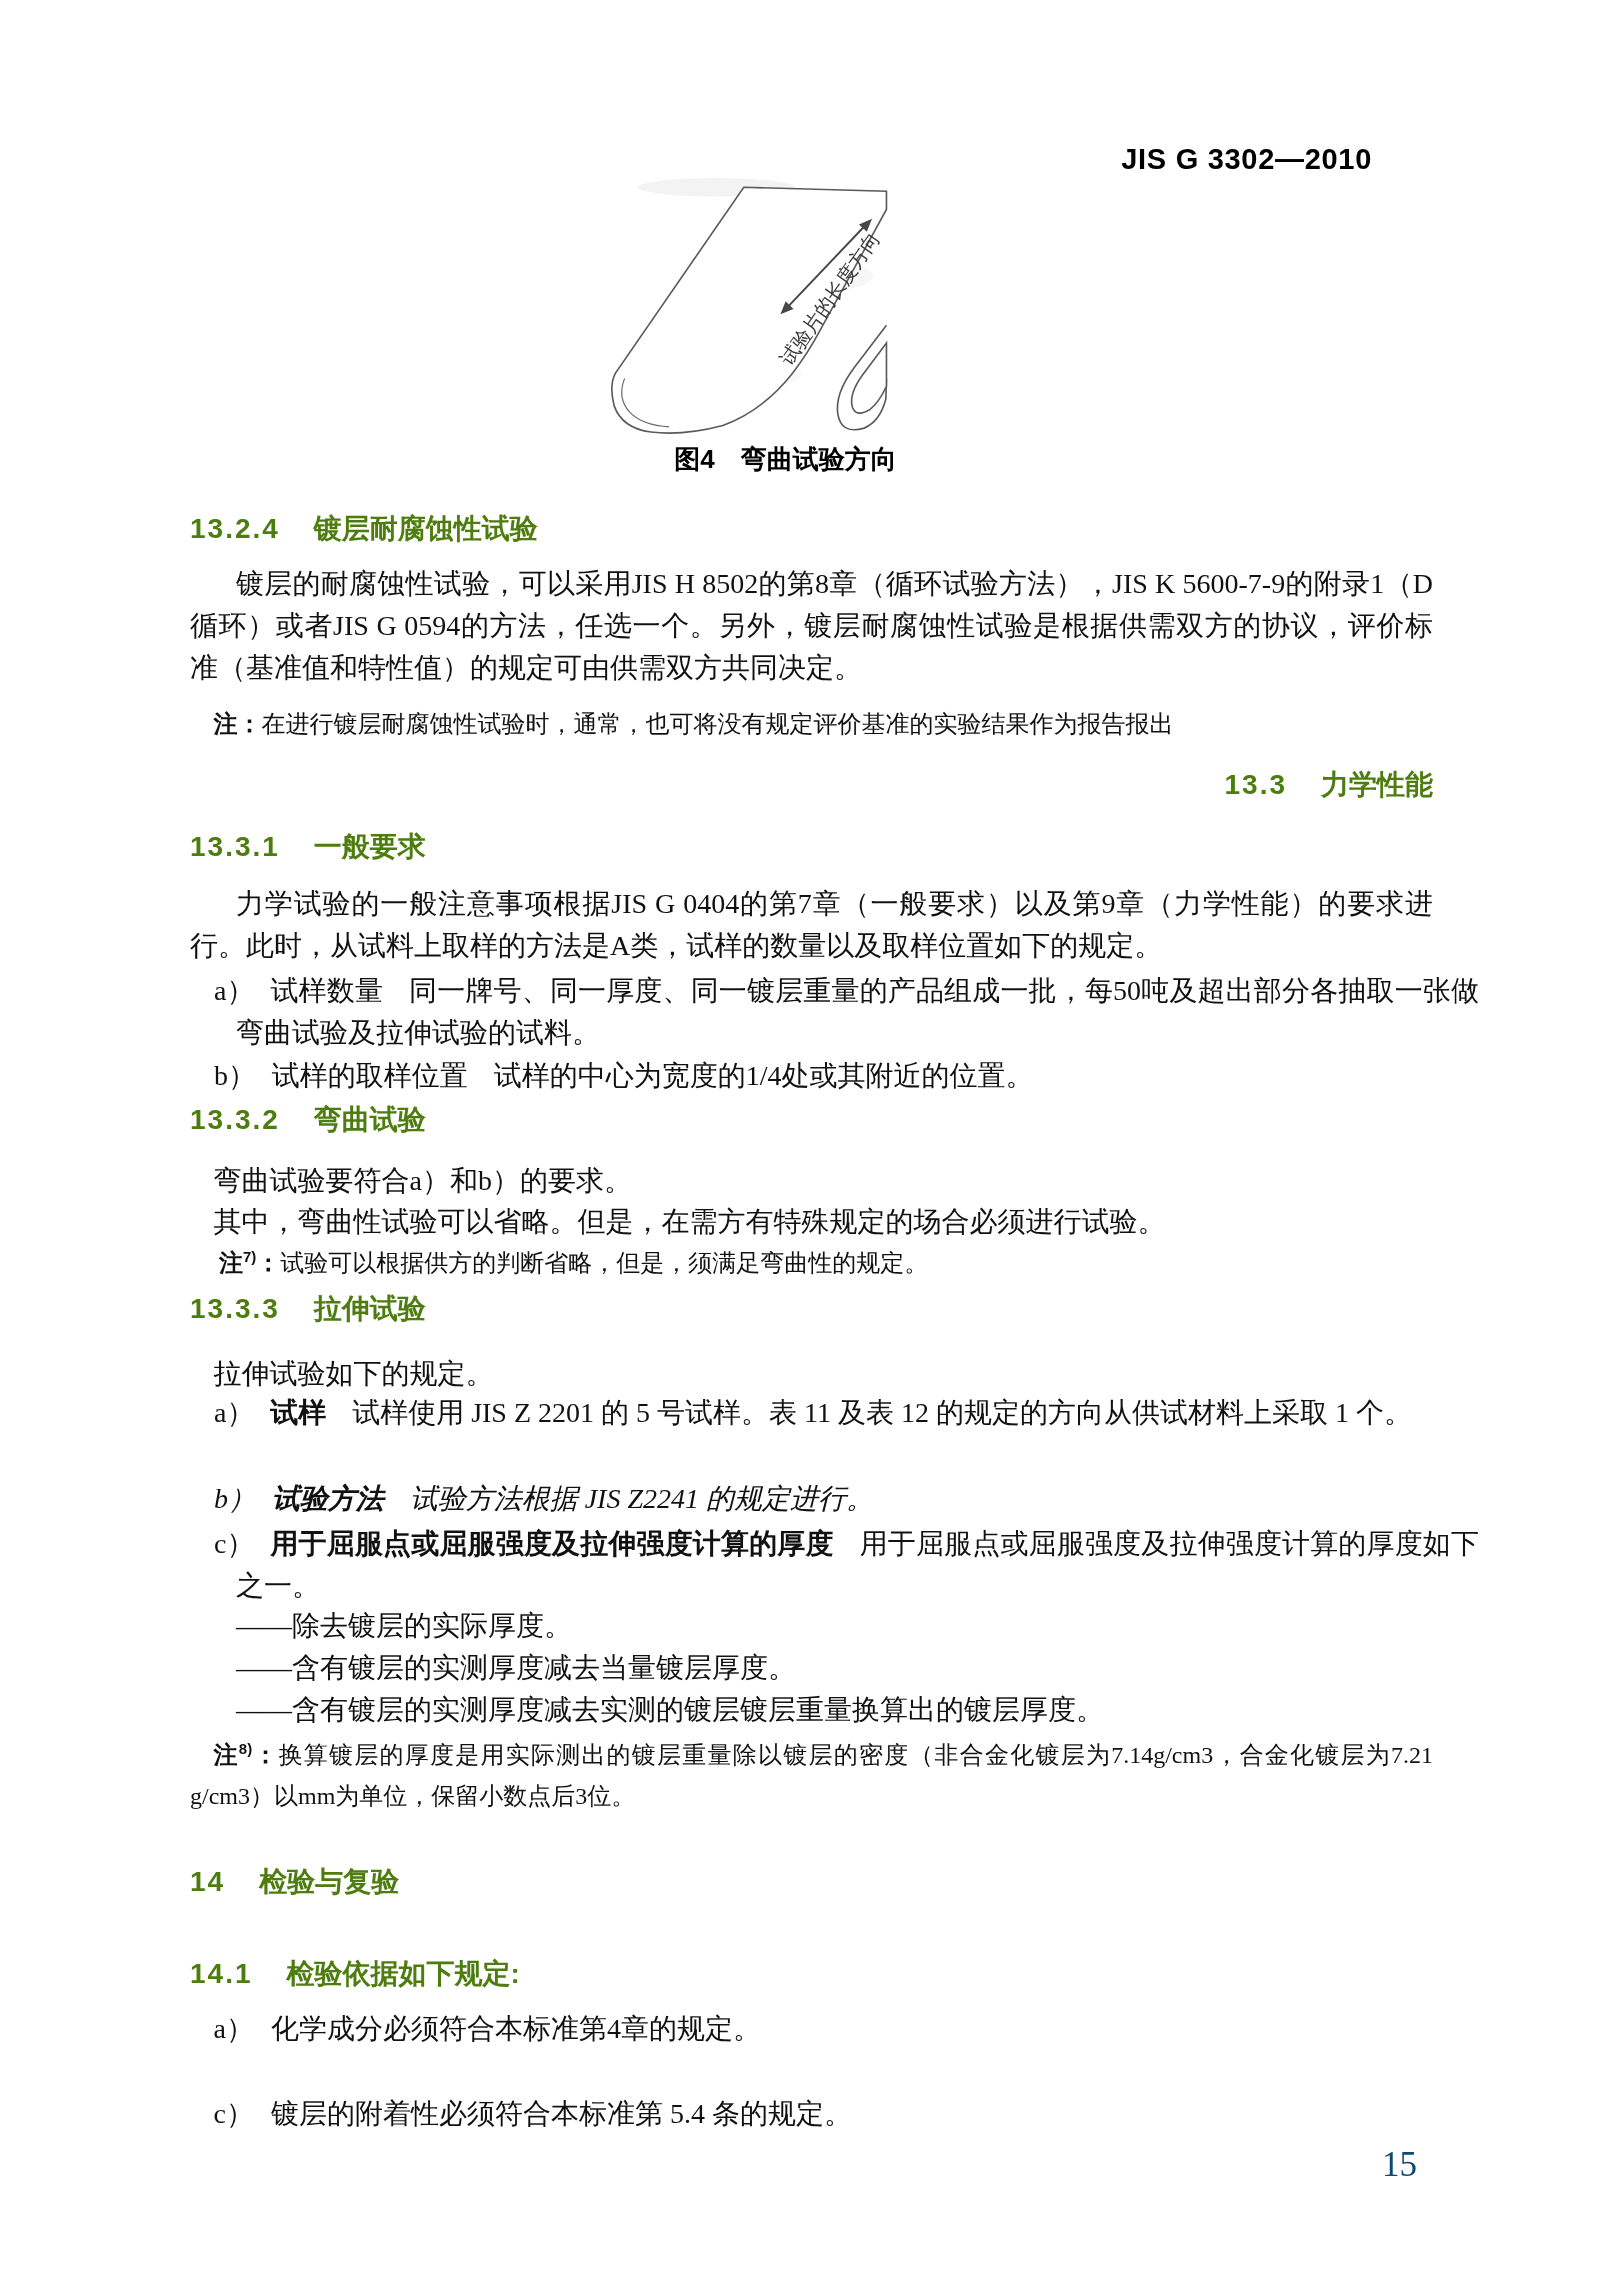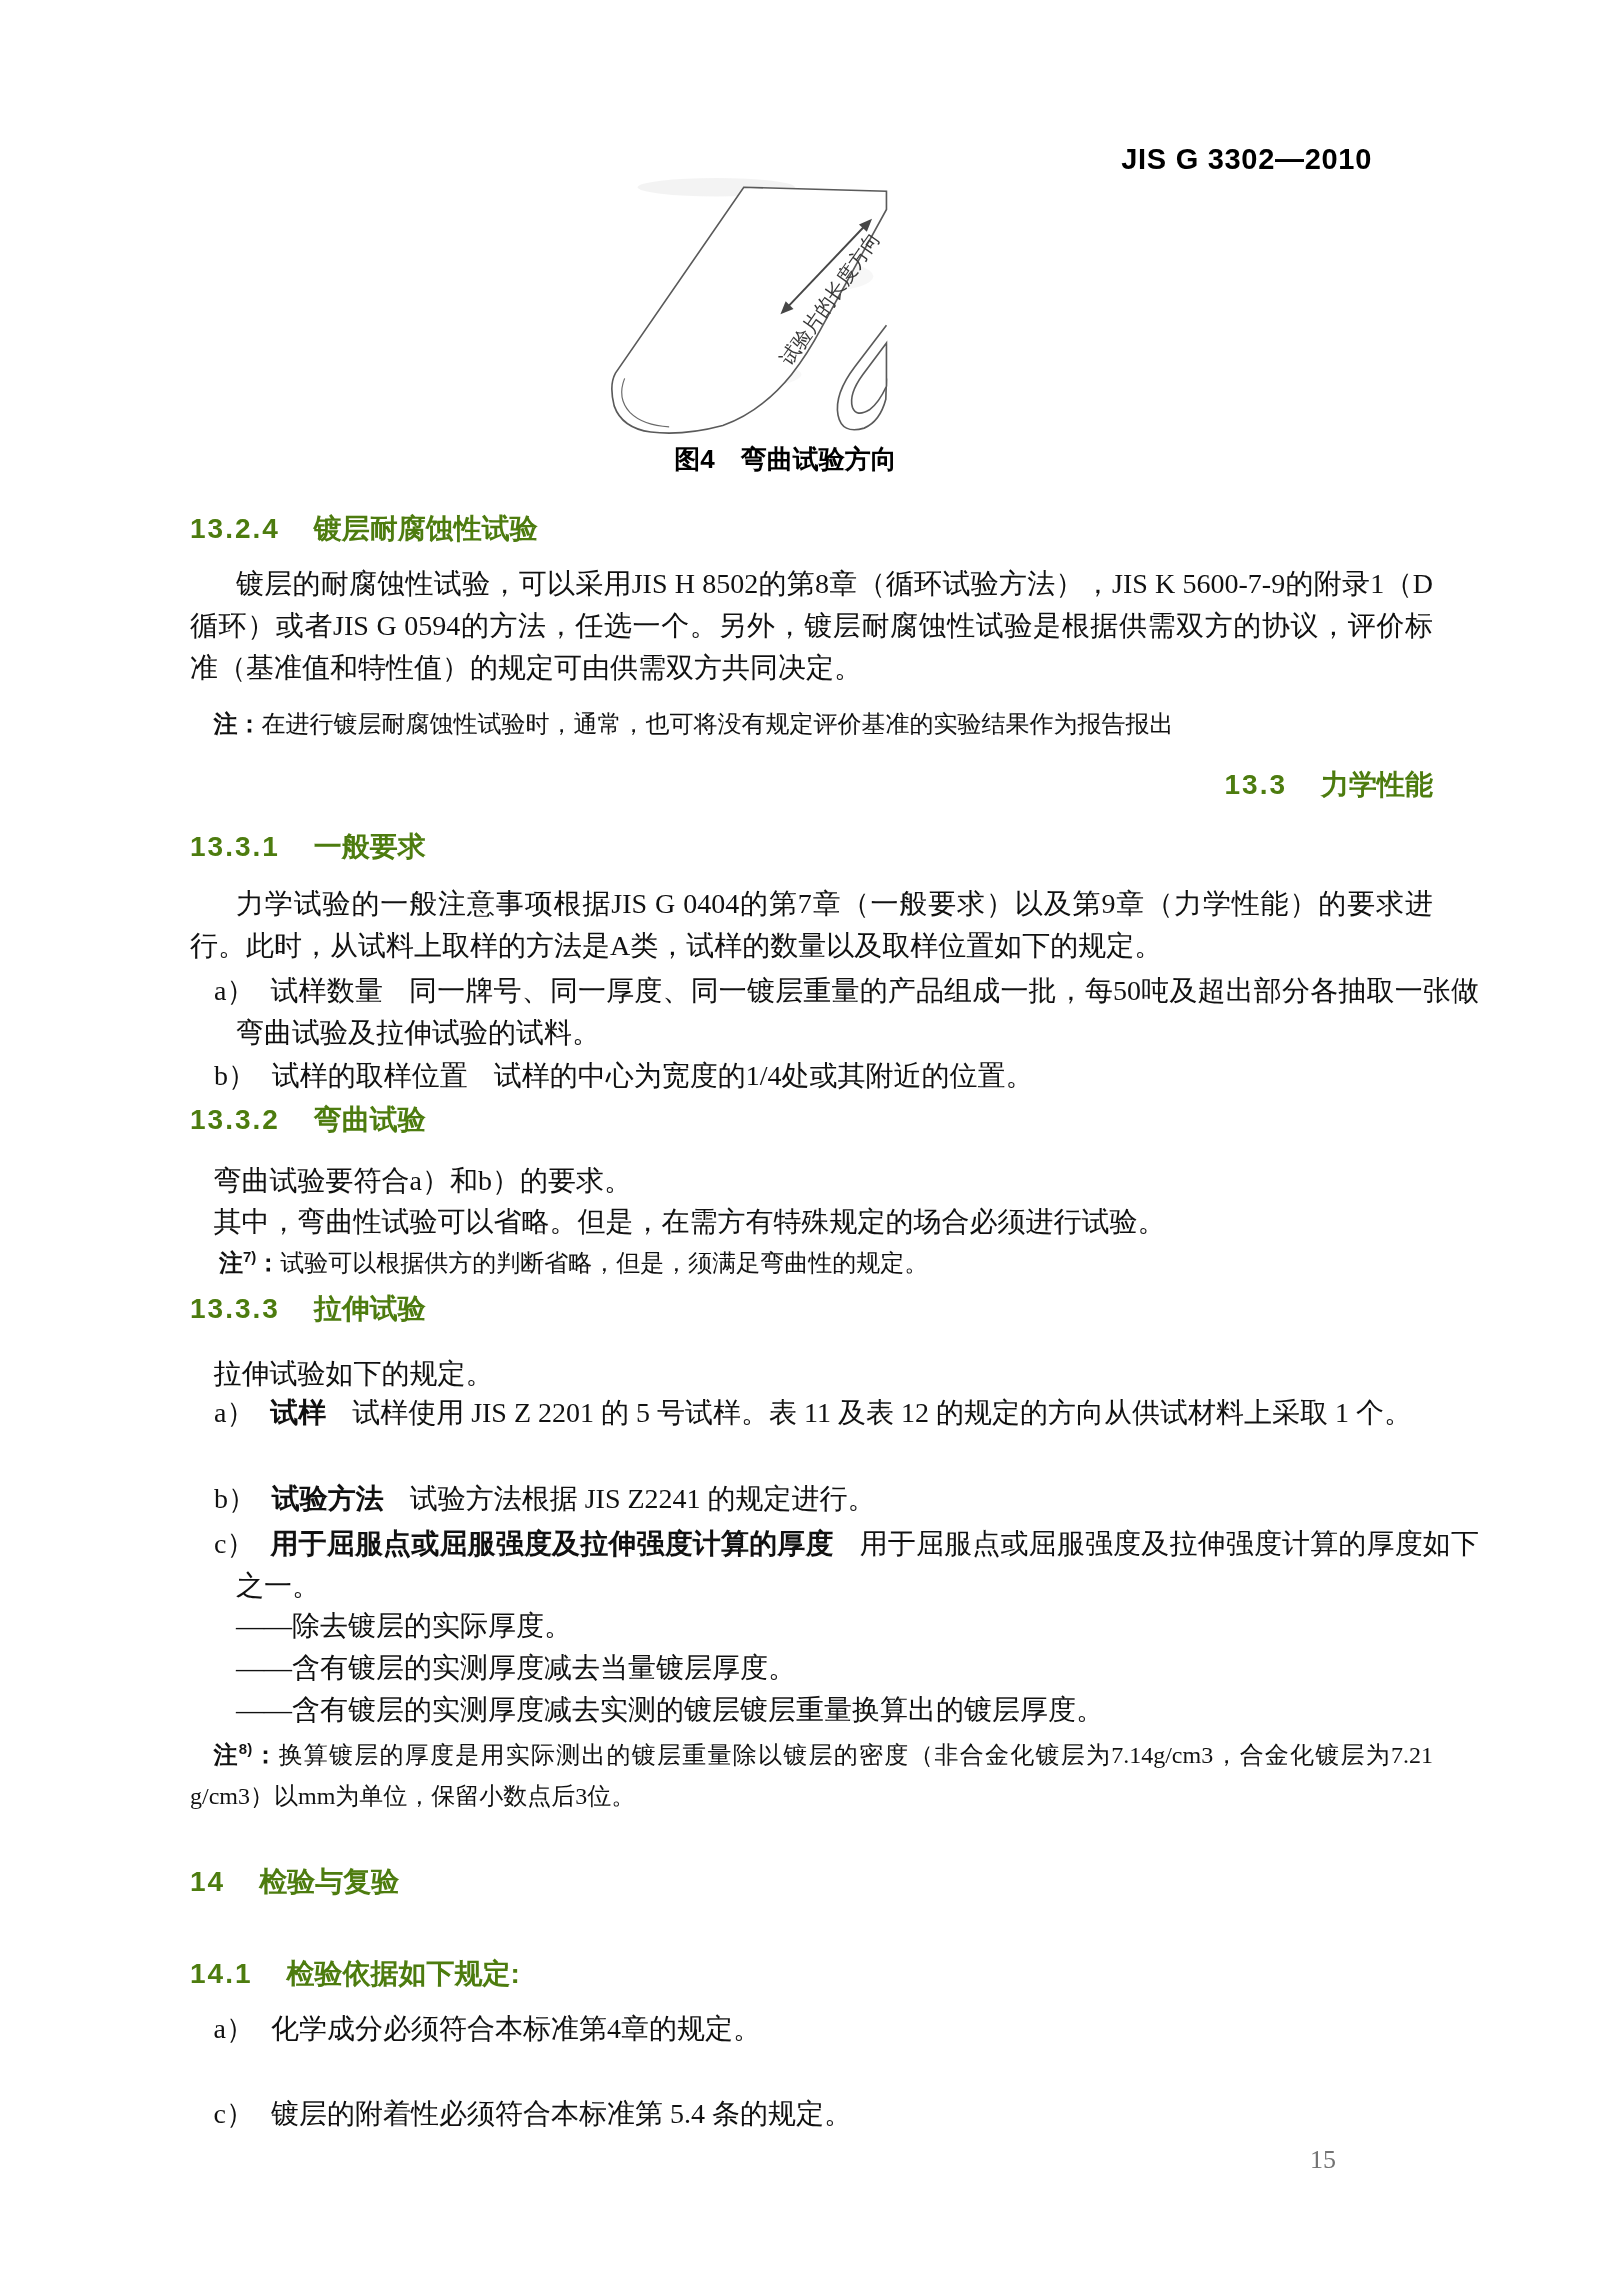--- a/index.html
+++ b/index.html
@@ -31,21 +31,21 @@
     position:absolute;top:143px;right:251px;
     font-family:"Liberation Sans", sans-serif;font-weight:bold;
     font-size:29px;letter-spacing:0.7px;color:#000;white-space:nowrap;
   }
   .fig-wrap{position:absolute;left:605px;top:178px;width:288px;height:262px;}
   .fig-caption{
     position:absolute;left:576px;top:442px;width:419px;
     text-align:center;font-family:"Liberation Sans", sans-serif;
     font-weight:bold;font-size:26px;color:#000;white-space:nowrap;
   }
-  .page-num{position:absolute;left:1310px;top:2145px;font-size:26px;color:#737373;}
+  .page-num{position:absolute;left:1382px;top:2145px;font-size:35px;color:#0c4a6e;}
 </style>
 </head>
 <body>
 
 <div class="page">
 
   <div class="doc-header">JIS G 3302—2010</div>
 
   <div class="fig-wrap">
     <svg width="288" height="262" viewBox="0 0 440 400">
@@ -103,21 +103,21 @@
     <span class="note-label"><span>注</span><sup>7)</sup><span>：</span></span><span>试验可以根据供方的判断省略，但是，须满足弯曲性的规定。</span>
   </div>
 
   <div class="blk heading" style="top:1290px;">
     <span class="h-num">13.3.3</span><span>拉伸试验</span>
   </div>
   <div class="blk body-text" style="top:1353px;text-indent:23.6px;">拉伸试验如下的规定。</div>
   <div class="blk body-text item" style="top:1392px;">
     <span class="marker">a）</span><span class="ilabel-bold">试样</span><span>试样使用 JIS Z 2201 的 5 号试样。表 11 及表 12 的规定的方向从供试材料上采取 1 个。</span>
   </div>
-  <div class="blk body-text item" style="top:1478px;">
+  <div class="blk body-text item" style="top:1478px;font-style:italic;">
     <span class="marker">b）</span><span class="ilabel-bold">试验方法</span><span>试验方法根据 JIS Z2241 的规定进行。</span>
   </div>
   <div class="blk body-text item" style="top:1523px;">
     <span class="marker">c）</span><span class="ilabel-bold">用于屈服点或屈服强度及拉伸强度计算的厚度</span><span>用于屈服点或屈服强度及拉伸强度计算的厚度如下之一。</span>
   </div>
   <div class="blk body-text dash" style="top:1605px;">——除去镀层的实际厚度。</div>
   <div class="blk body-text dash" style="top:1647px;">——含有镀层的实测厚度减去当量镀层厚度。</div>
   <div class="blk body-text dash" style="top:1689px;">——含有镀层的实测厚度减去实测的镀层镀层重量换算出的镀层厚度。</div>
   <div class="blk note note-first" style="top:1734px;">
     <span class="note-label"><span>注</span><sup>8)</sup><span>：</span></span><span>换算镀层的厚度是用实际测出的镀层重量除以镀层的密度（非合金化镀层为7.14g/cm3，合金化镀层为7.21 g/cm3）以mm为单位，保留小数点后3位。</span>

